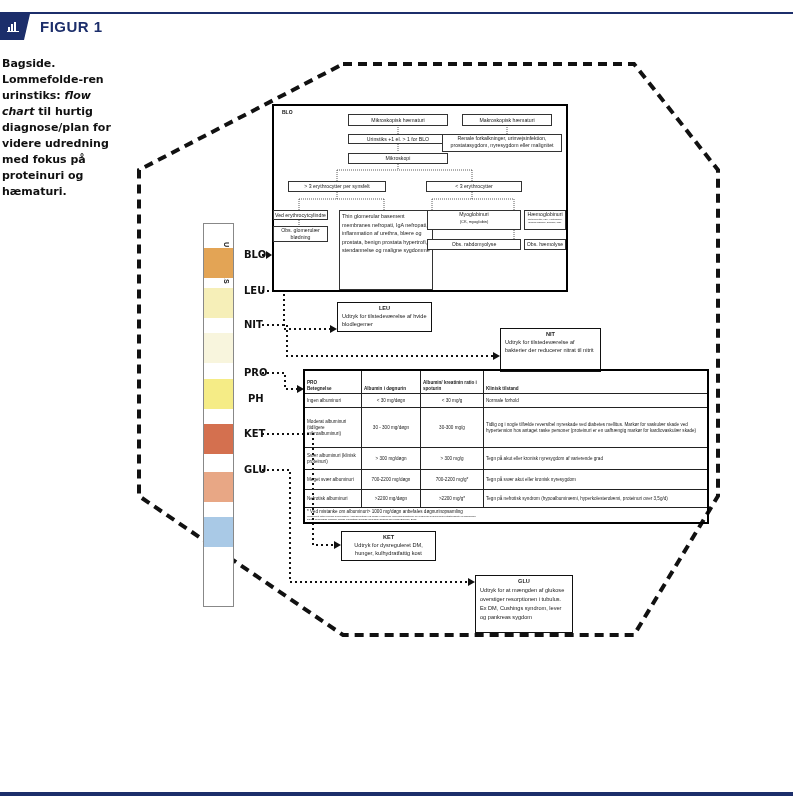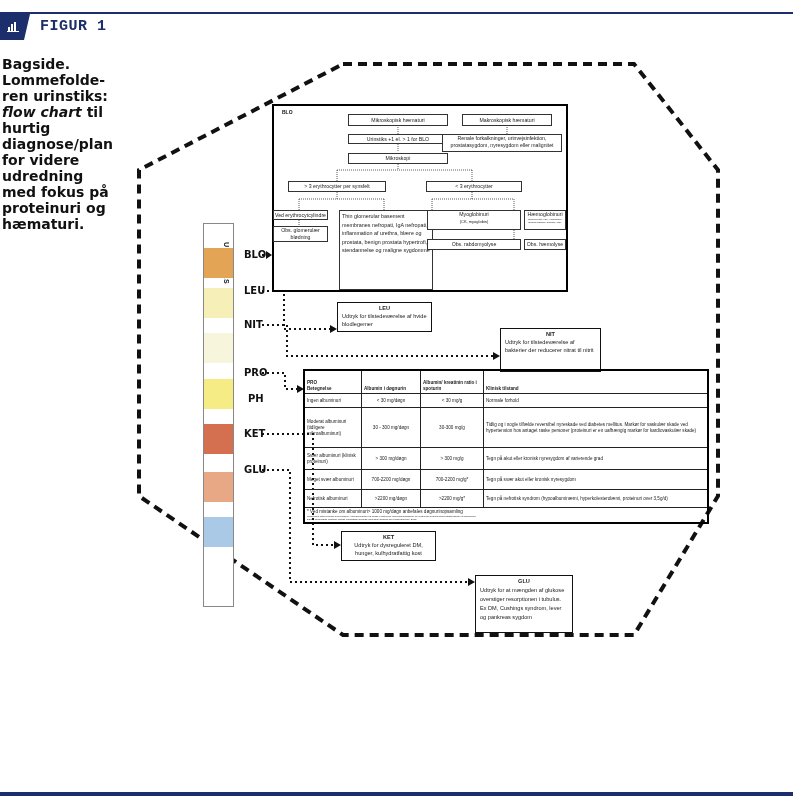--- a/index.html
+++ b/index.html
@@ -1,21 +1,21 @@
 <!DOCTYPE html>
 <html><head>
 <meta charset="utf-8">
 <style>
   html,body{margin:0;padding:0;background:#fff;}
   body{width:793px;height:800px;position:relative;overflow:hidden;font-family:"Liberation Sans",sans-serif;color:#111;}
   .topline{position:absolute;left:0;top:12px;width:793px;height:2px;background:#1c2e6b;}
   .fig-tag{position:absolute;left:0;top:14px;width:30px;height:26px;background:#1c2e6b;clip-path:polygon(0 0,100% 0,80% 100%,0 100%);}
   .fig-tag svg{position:absolute;left:7px;top:6px;}
-  .fig-label{position:absolute;left:40px;top:18px;font-weight:bold;font-size:15px;color:#1c2e6b;letter-spacing:0.5px;font-family:Liberation Mono, monospace;}
-  .caption{position:absolute;left:2px;top:56px;width:116px;font-size:14px;line-height:16px;font-weight:bold;color:#111;font-family:"DejaVu Sans",sans-serif;}
+  .fig-label{position:absolute;left:40px;top:18px;font-weight:bold;font-size:15px;color:#1c2e6b;letter-spacing:0.5px;font-family:Liberation Sans, sans-serif;}
+  .caption{position:absolute;left:2px;top:56px;width:116px;font-size:11px;line-height:16px;font-weight:bold;color:#111;font-family:"DejaVu Sans",sans-serif;}
   .caption i{font-style:italic;}
   .bottomline{position:absolute;left:0;top:792px;width:793px;height:4px;background:#1c2e6b;}
   svg.diagram{position:absolute;left:0;top:0;}
   .box{position:absolute;border:1px solid #333;background:#fff;font-size:5.2px;line-height:7px;box-sizing:border-box;text-align:center;color:#222;}
   .bigbox{position:absolute;border:2px solid #000;background:#fff;box-sizing:border-box;}
   .strip{position:absolute;left:203px;top:223px;width:31px;height:384px;border:1px solid #888;box-sizing:border-box;background:#fff;}
   .pad{position:absolute;left:0;width:29px;}
   .strip-title{position:absolute;left:2px;top:4px;width:24px;height:70px;writing-mode:vertical-rl;font-size:7px;font-weight:bold;text-align:center;letter-spacing:0.5px;}
   .pad-label{position:absolute;left:244px;font-size:10px;font-weight:bold;font-family:"DejaVu Sans",sans-serif;}
   .info{position:absolute;border:1.5px solid #111;background:#fff;box-sizing:border-box;font-size:5.6px;line-height:8px;padding:1px 4px;color:#222;}

